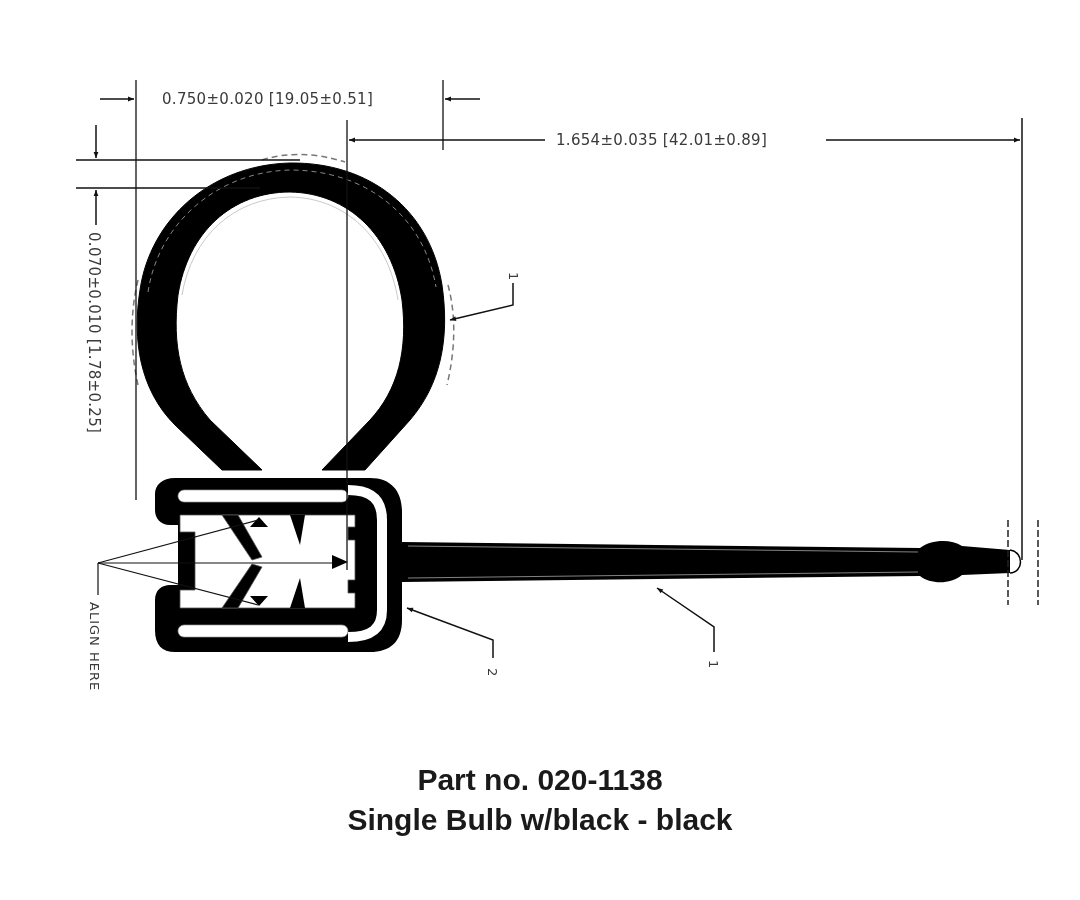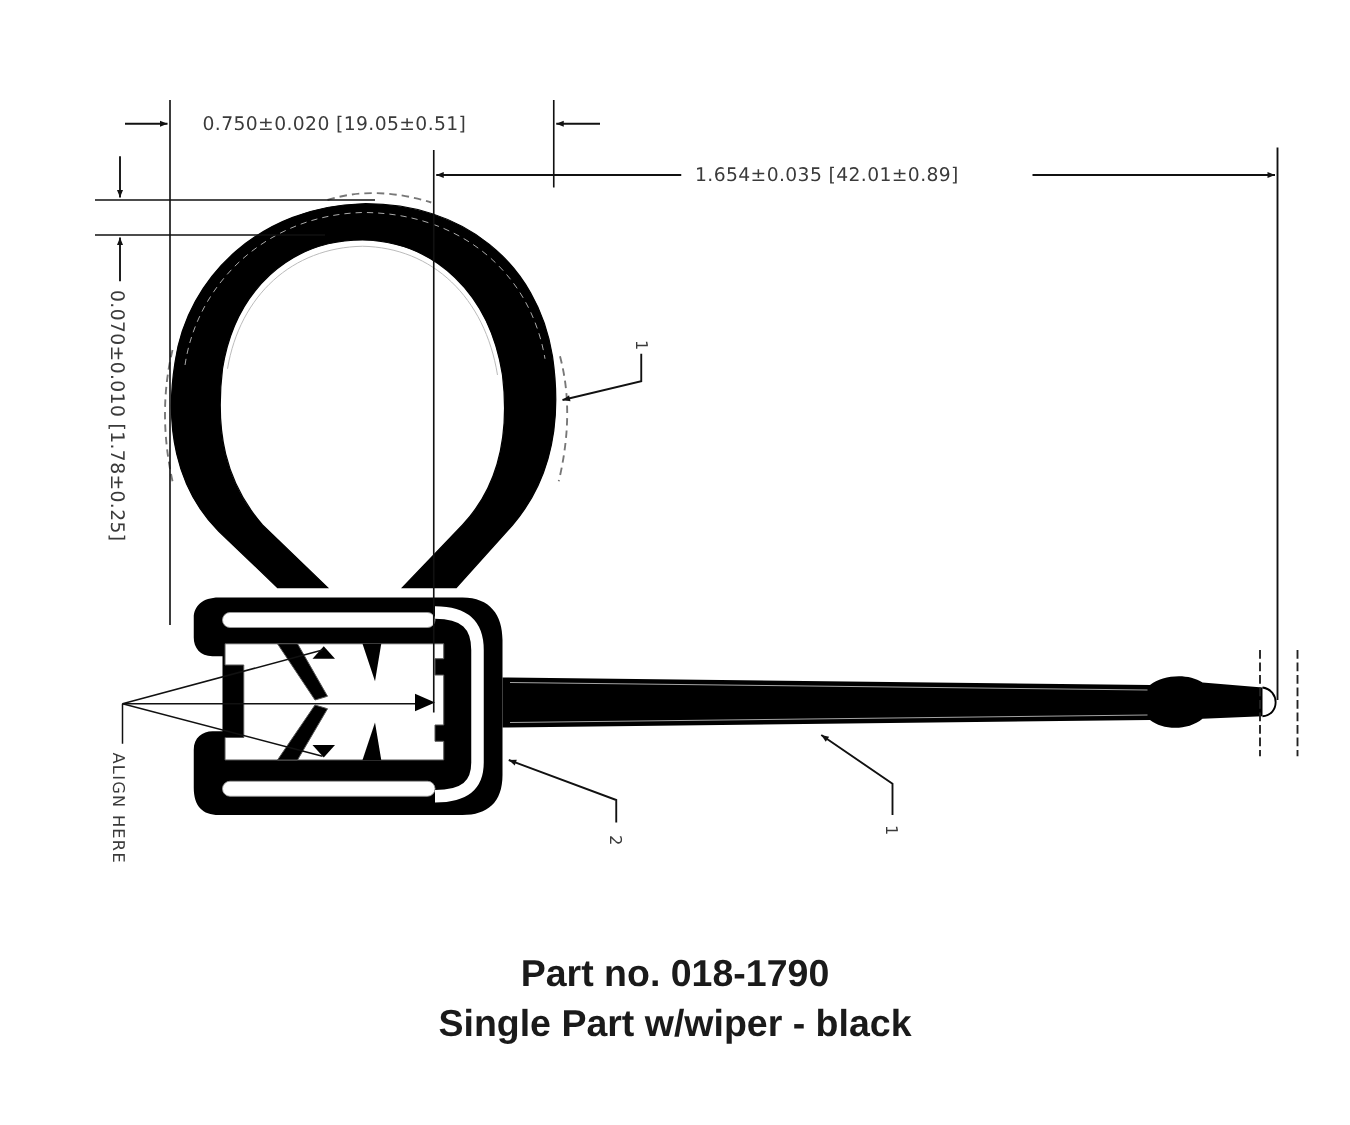--- a/index.html
+++ b/index.html
@@ -157,14 +157,14 @@
     <polyline points="493,658 493,640 407,608" fill="none" stroke="#111" stroke-width="1.5" marker-end="url(#arrow)"></polyline>
     <text class="calltext" transform="translate(488,668) rotate(90)">2</text>
   </g>
 
   <g>
     <polyline points="714,652 714,627 657,588" fill="none" stroke="#111" stroke-width="1.5" marker-end="url(#arrow)"></polyline>
     <text class="calltext" transform="translate(709,660) rotate(90)">1</text>
   </g>
 </svg>
 
-<div class="caption" id="caption-part">Part no. 018-1790</div>
-<div class="caption" id="caption-desc">Single Part w/wiper - black</div>
+<div class="caption" id="caption-part">Part no. 020-1138</div>
+<div class="caption" id="caption-desc">Single Bulb w/black - black</div>
 
 </body></html>

